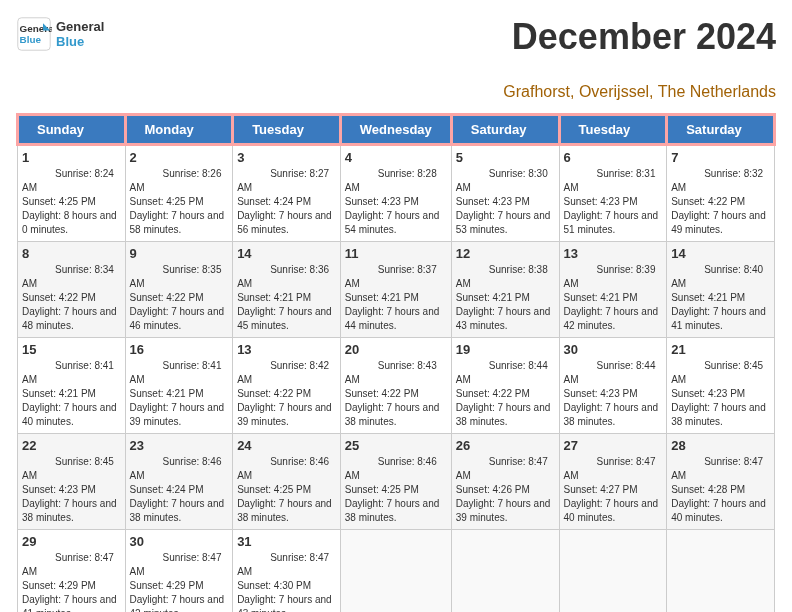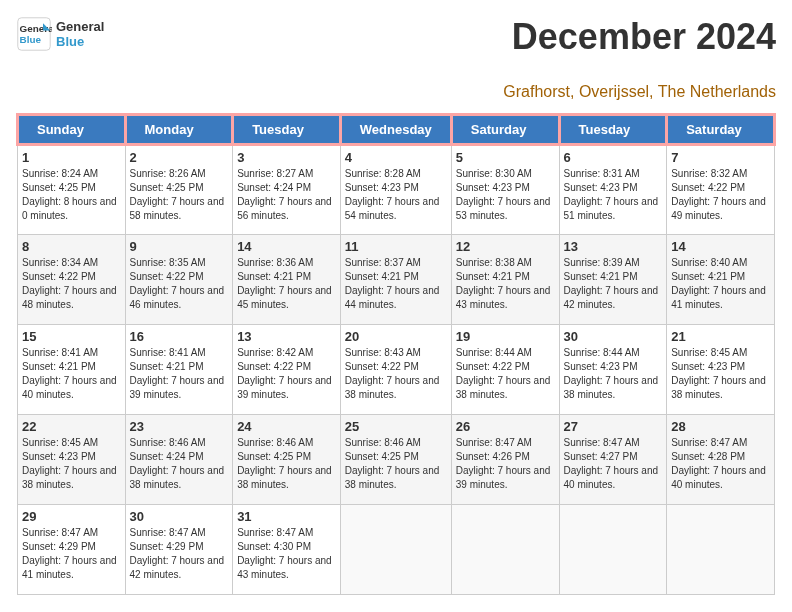--- a/index.html
+++ b/index.html
@@ -67,20 +67,21 @@
     .day-num {
       font-size: 13px;
       font-weight: bold;
       display: block;
       margin-bottom: 2px;
     }
     .day-detail {
       font-size: 10px;
       color: #333;
       line-height: 1.4;
+      margin-left: 33px;
     }
     td.empty {
       background: #f9f9f9;
     }
   </style>
 </head>
 <body>
 
 <div class="header">
   <div class="logo">

